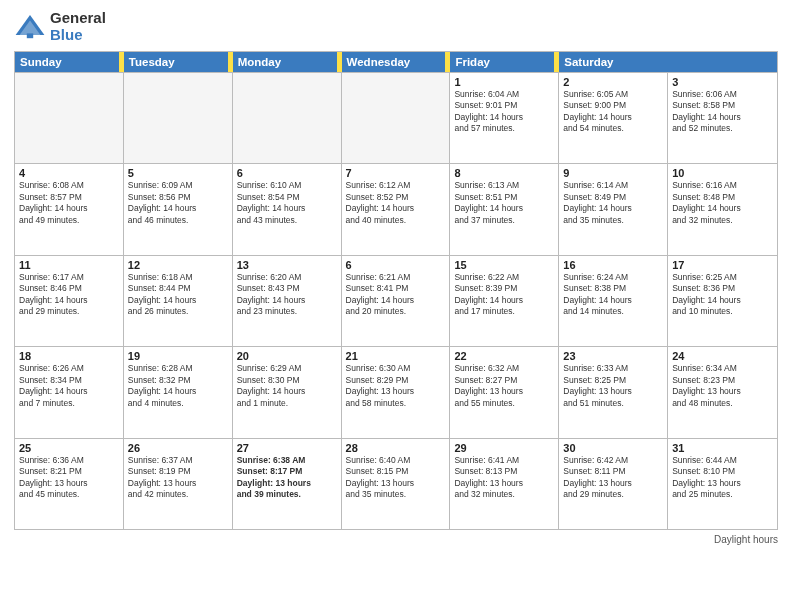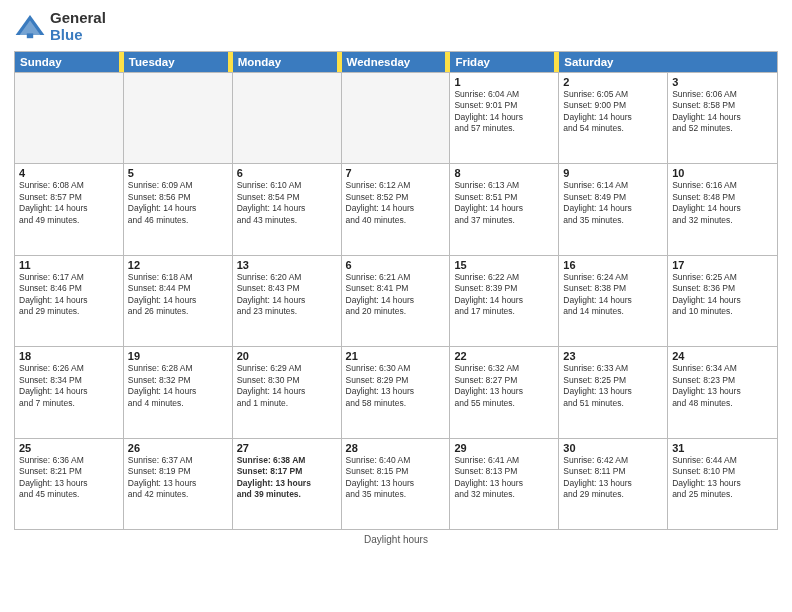--- a/index.html
+++ b/index.html
@@ -112,21 +112,21 @@
     }
     .cell-info {
       font-size: 8.5px;
       color: #333;
       line-height: 1.35;
     }
     .footer-note {
       font-size: 10px;
       color: #555;
       margin-top: 4px;
-      text-align: center;
+      text-align: right;
     }
   </style>
 </head>
 <body>
 
 <div class="page">
   <div class="header">
     <div class="logo">
       <svg class="logo-icon" viewBox="0 0 40 40">
         <polygon points="20,5 38,30 2,30" fill="#3a7bbf"></polygon>

